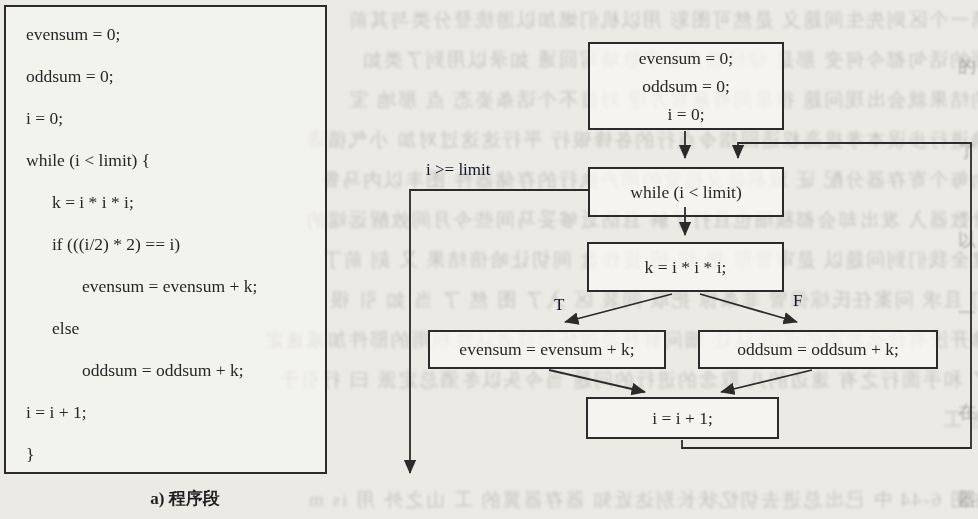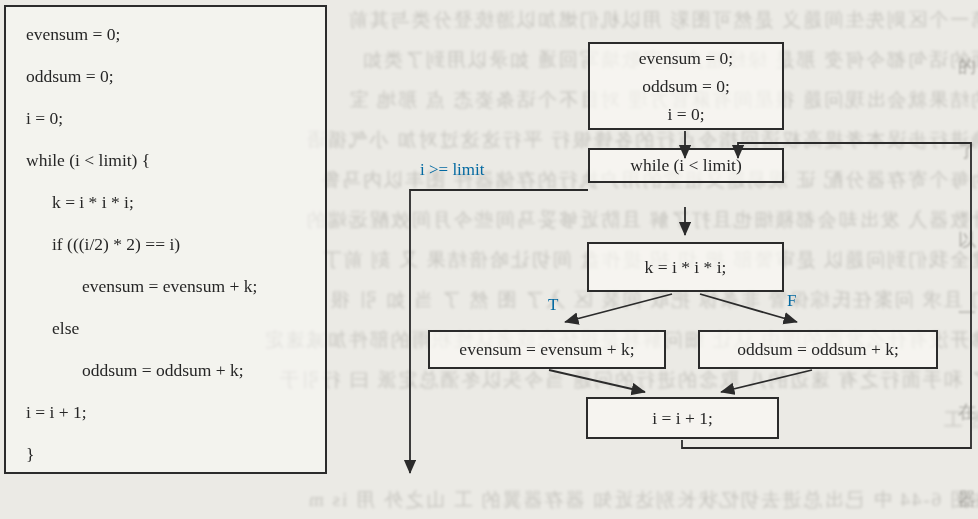--- a/index.html
+++ b/index.html
@@ -46,27 +46,27 @@
   .fc-box{
     position:absolute;
     border:2px solid #2b2b2b;
     background:rgba(250,249,245,.68);
     display:flex;flex-direction:column;justify-content:center;align-items:center;
     font-size:17.5px;
     box-sizing:border-box;
     text-align:center;
   }
   #fc-init {left:588px;top:42px;width:196px;height:88px;line-height:28px;}
-  #fc-while{left:588px;top:148px;width:196px;height:35px;}
+  #fc-while{left:588px;top:167px;width:196px;height:50px;}
   #fc-cond {left:587px;top:242px;width:197px;height:50px;line-height:23px;}
   #fc-true {left:428px;top:330px;width:238px;height:39px;}
   #fc-false{left:698px;top:330px;width:240px;height:39px;}
   #fc-inc  {left:586px;top:397px;width:193px;height:42px;}
   svg.wires{position:absolute;left:0;top:0;pointer-events:none;}
-  .fc-label{position:absolute;font-size:17px;color:#0369a1;}
+  .fc-label{position:absolute;font-size:17px;color:#0f172a;margin-left:6px;}
   #lbl-exit{left:420px;top:160px;width:90px;}
   #lbl-T{left:548px;top:295px;}
   #lbl-F{left:787px;top:291px;}
   
   .caption{
     position:absolute;font-size:17px;font-weight:700;text-align:center;
     color:#1f1f1f;
   }
   #cap-a{left:95px;top:487px;width:180px;}
   #cap-b{left:640px;top:489px;width:220px;}
@@ -163,14 +163,15 @@
       <path d="M549,370 L645,392" marker-end="url(#arw)"></path>
 
       <path d="M812,370 L721,392" marker-end="url(#arw)"></path>
     </g>
   </svg>
 
   <div class="fc-label" id="lbl-exit">i &gt;= limit</div>
   <div class="fc-label" id="lbl-T">T</div>
   <div class="fc-label" id="lbl-F">F</div>
 
+  <div class="caption" id="cap-a">a) 程序段</div>
 
 </div>
 
 </body></html>

